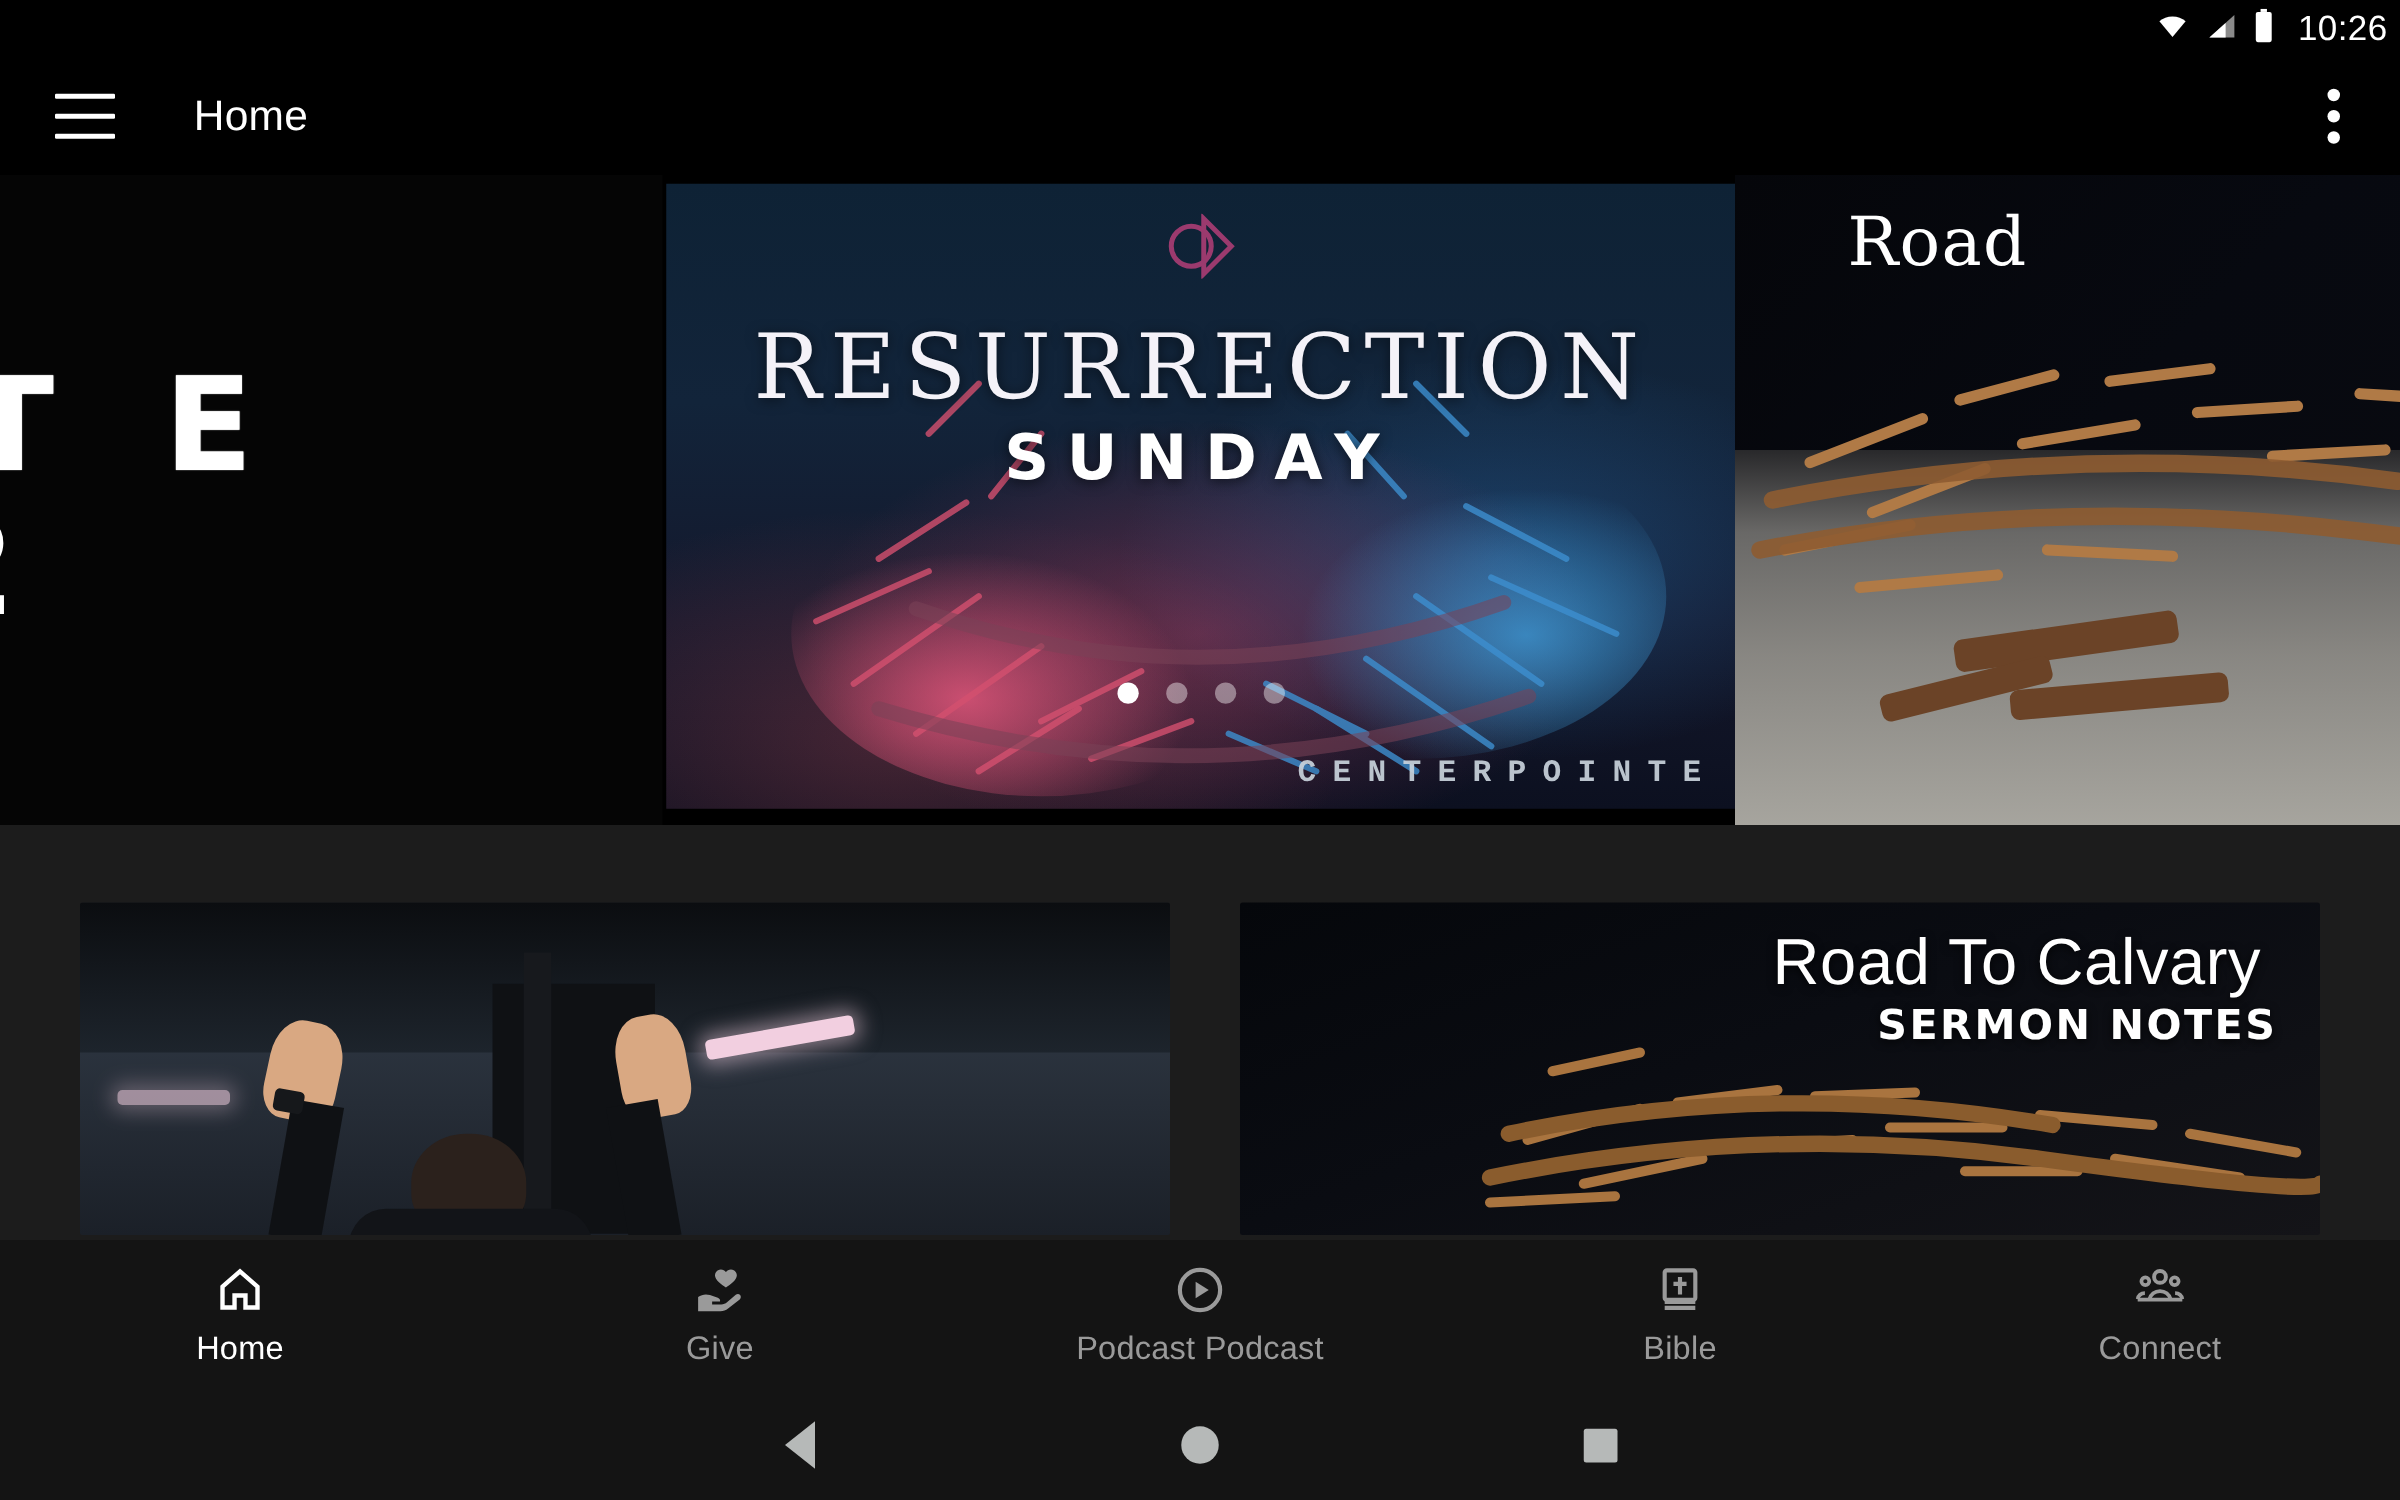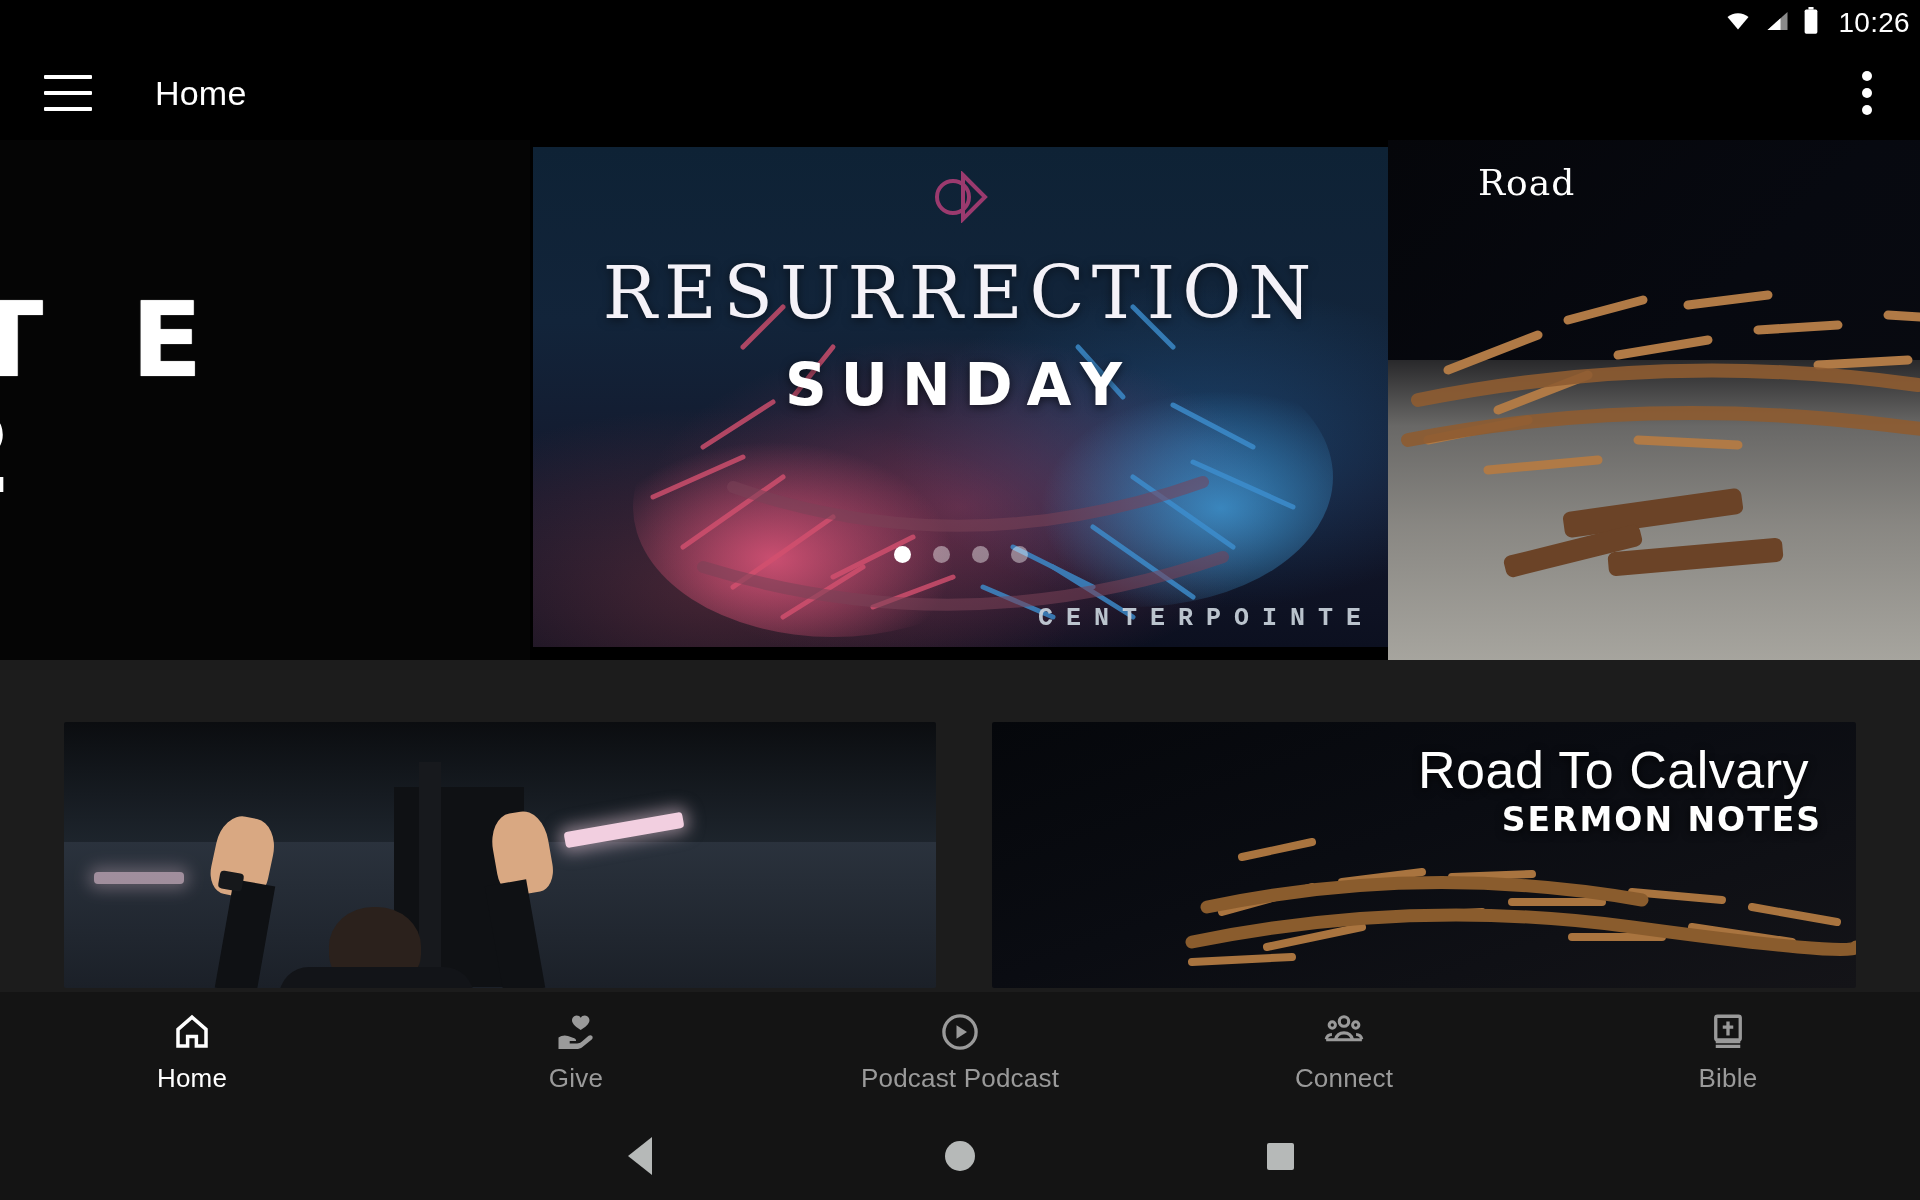--- a/index.html
+++ b/index.html
@@ -58,43 +58,43 @@
       radial-gradient(ellipse 70% 60% at 22% 88%, rgba(200,80,90,.30) 0%, rgba(20,15,35,0) 60%),
       linear-gradient(180deg,#0e2235 0%, #12243a 35%, #14182c 70%, #0c1020 100%);
   }
   .slide-content{ position:absolute; inset:0; display:flex; flex-direction:column; align-items:center; }
   .logo-mark{ margin-top:24px; width:56px; height:52px; }
   .res-title{
     color:#f4f2f8; font-size:72px; letter-spacing:7px; font-weight:400;
     font-family:"DejaVu Serif", serif; margin-top:28px; text-shadow:0 2px 10px rgba(0,0,0,.55);
   }
   .res-sub{
-    color:#ffffff; font-size:58px; letter-spacing:14px; font-weight:700;
-    font-family:"DejaVu Sans", sans-serif; margin-top:16px; text-shadow:0 2px 10px rgba(0,0,0,.6);
+    color:#ffffff; font-size:50px; letter-spacing:14px; font-weight:700;
+    font-family:"DejaVu Sans", sans-serif; margin-top:2px; text-shadow:0 2px 10px rgba(0,0,0,.6);
   }
   .res-date{
     color:#ffffff; font-size:37px; letter-spacing:6px; font-weight:700;
     font-family:"DejaVu Sans Mono", monospace; margin-top:10px; text-shadow:0 2px 8px rgba(0,0,0,.6);
   }
   .brand{
     position:absolute; bottom:14px; right:14px; color:#c9d3dc;
     font-size:25px; letter-spacing:13px; font-weight:700; font-family:Liberation Mono, monospace;
     opacity:.92;
   }
   .dots{ position:absolute; left:50%; transform:translateX(-50%); bottom:84px; display:flex; gap:22px; }
   .dot{ width:17px; height:17px; border-radius:50%; background:rgba(255,255,255,.42); }
   .dot.active{ background:#ffffff; }
 
   
   .slide-next{
     left:1388px; width:700px; height:520px; top:0;
     background:linear-gradient(135deg,#05060a 0%, #070910 40%, #0a0b10 100%);
   }
   .calv-title-peek{
-    position:absolute; top:22px; left:90px; color:#fff; font-size:36px;
+    position:absolute; top:22px; left:90px; color:#fff; font-size:54px;
     font-family:"DejaVu Serif", serif; letter-spacing:1px;
   }
   .stone-floor{
     position:absolute; left:0; bottom:0; width:100%; height:300px;
     background:linear-gradient(180deg,#2a2a2c 0%, #6d6c6a 22%, #8e8c87 55%, #adaba4 100%);
     opacity:.96;
   }
 
   
   .cards{
@@ -364,41 +364,41 @@
         <circle cx="12" cy="12" r="9.2" fill="none" stroke="#9a9a9a" stroke-width="1.9"></circle>
         <path fill="#9a9a9a" d="M10 8.2 16 12l-6 3.8z"></path>
       </svg>
     </span>
     <span class="nav-label">Podcast Podcast</span>
   </div>
 
   <div class="nav-item">
     <span class="nav-ic">
       <svg width="42" height="42" viewBox="0 0 24 24">
+        <rect x="5" y="3" width="14" height="13.5" rx="1" fill="none" stroke="#9a9a9a" stroke-width="1.9"></rect>
+        <path fill="none" stroke="#9a9a9a" stroke-width="1.9" d="M12 6v8M9 9.2h6"></path>
+        <path fill="none" stroke="#9a9a9a" stroke-width="1.9" d="M5 17.5h14M5 20.2h14"></path>
+      </svg>
+    </span>
+    <span class="nav-label">Bible</span>
+  </div>
+
+  <div class="nav-item">
+    <span class="nav-ic">
+      <svg width="42" height="42" viewBox="0 0 24 24">
         <circle cx="12" cy="6" r="2.7" fill="none" stroke="#9a9a9a" stroke-width="1.8"></circle>
         <circle cx="5.3" cy="8" r="1.8" fill="none" stroke="#9a9a9a" stroke-width="1.7"></circle>
         <circle cx="18.7" cy="8" r="1.8" fill="none" stroke="#9a9a9a" stroke-width="1.7"></circle>
         <path fill="none" stroke="#9a9a9a" stroke-width="1.8" d="M7.2 16.2c.6-2.3 2.5-3.7 4.8-3.7s4.2 1.4 4.8 3.7"></path>
         <path fill="none" stroke="#9a9a9a" stroke-width="1.7" d="M1.8 16.2c.3-1.7 1.6-2.8 3.3-2.8M22.2 16.2c-.3-1.7-1.6-2.8-3.3-2.8"></path>
         <path fill="none" stroke="#9a9a9a" stroke-width="1.8" d="M1.8 16.4h20.4"></path>
       </svg>
     </span>
     <span class="nav-label">Connect</span>
   </div>
-
-  <div class="nav-item">
-    <span class="nav-ic">
-      <svg width="42" height="42" viewBox="0 0 24 24">
-        <rect x="5" y="3" width="14" height="13.5" rx="1" fill="none" stroke="#9a9a9a" stroke-width="1.9"></rect>
-        <path fill="none" stroke="#9a9a9a" stroke-width="1.9" d="M12 6v8M9 9.2h6"></path>
-        <path fill="none" stroke="#9a9a9a" stroke-width="1.9" d="M5 17.5h14M5 20.2h14"></path>
-      </svg>
-    </span>
-    <span class="nav-label">Bible</span>
-  </div>
 </div>
 
 <div class="sys-nav">
   <div class="sys-btn">
     <span class="sys-back"></span>
   </div>
   <div class="sys-btn">
     <span class="sys-home"></span>
   </div>
   <div class="sys-btn">

